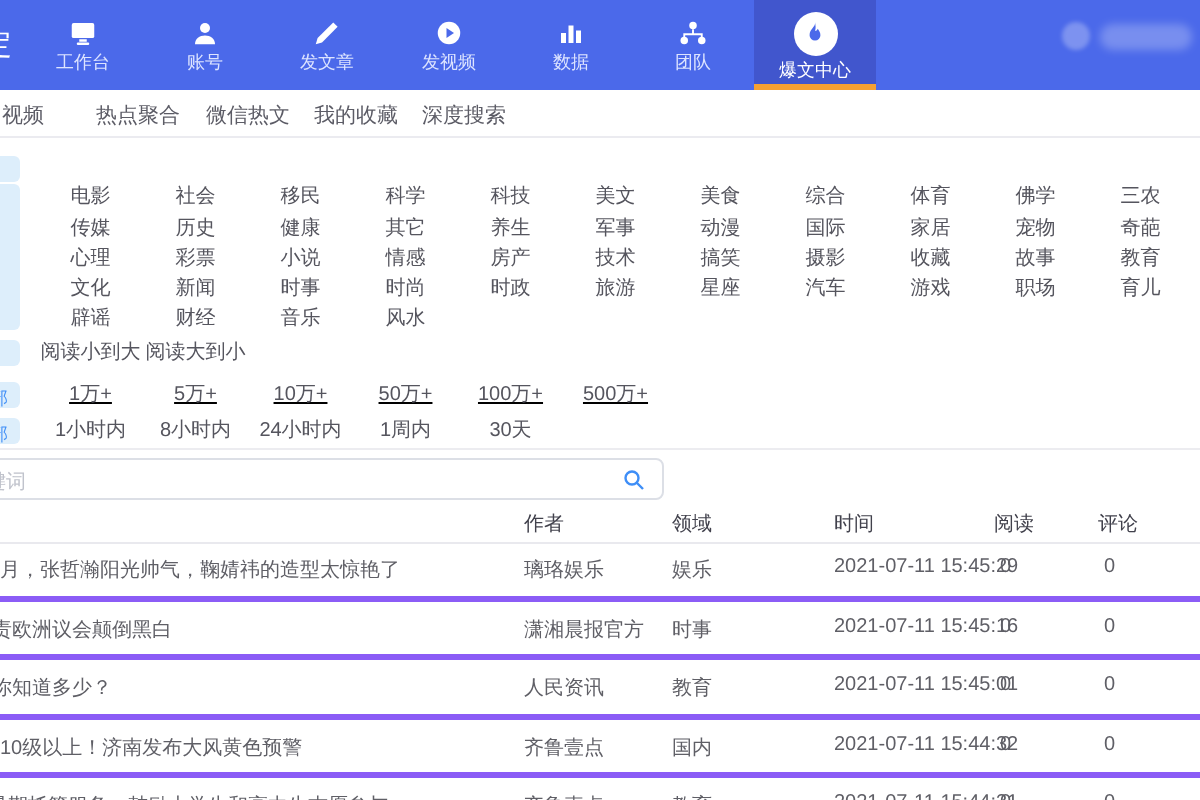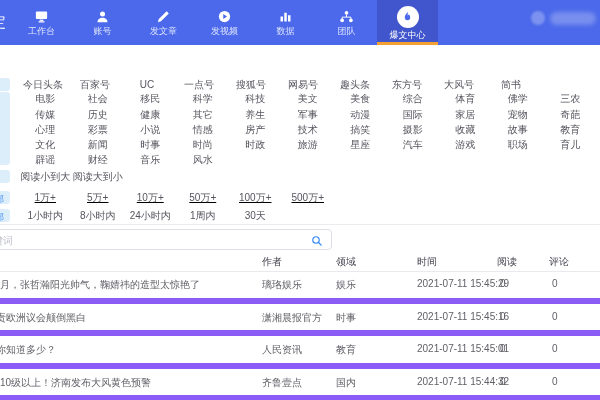--- a/index.html
+++ b/index.html
@@ -58,21 +58,21 @@
   .search-wrap{position:absolute;left:-60px;top:229px;width:390px;height:19px;border:1px solid #dcdfe6;
        border-radius:4px;background:#fff;}
   .search-ph{position:absolute;left:12px;top:4px;font-size:10px;color:#c0c3cc;white-space:nowrap;}
   .search-btn{position:absolute;right:8px;top:3px;cursor:pointer;}
 
   
   .thead{position:absolute;left:0;top:250px;width:600px;height:21px;border-bottom:1px solid #e9e9ee;}
   .thead span{position:absolute;top:5px;font-size:10px;color:#41414c;white-space:nowrap;}
   .h-author{left:262px}.h-cat{left:336px}.h-time{left:417px}.h-reads{left:497px}.h-comments{left:549px}
   .tbody{position:absolute;left:0;top:271px;width:600px;}
-  .trow{position:relative;width:600px;height:26.5px;border-bottom:6px solid #8b5cf6;cursor:pointer;}
+  .trow{position:relative;width:600px;height:26.5px;border-bottom:3px solid #8b5cf6;cursor:pointer;}
   .trow span{position:absolute;top:7px;font-size:10px;color:#5f5f66;white-space:nowrap;}
   .c-title{left:0;}
   .c-author{left:262px}.c-cat{left:336px}.c-time{left:417px}.c-reads{left:500px}.c-comments{left:552px}
   .trow:nth-of-type(2) .c-title{margin-left:-4px;}
   .trow:nth-of-type(3) .c-title{margin-left:-4px;}
   .trow:nth-of-type(5) .c-title{margin-left:-6px;}
 </style>
 </head>
 <body>
 
@@ -144,44 +144,38 @@
             <path d="M12 2c1 4-5 6-5 12a5 5 0 0 0 10 0c0-3-1.5-4.5-2.5-6-.5 1.5-1.5 2-2.5 2 1-2.5.5-5 0-8z" fill="#4b69ea"></path>
           </svg>
         </span>
       <span class="tlabel">爆文中心</span>
     </div>
 
     <div class="user-dot"></div>
     <div class="user-blur"></div>
   </div>
 
+  <div class="subnav">
+    <span class="sn0">视频</span>
+    <span class="sn1">热点聚合</span>
+    <span class="sn2">微信热文</span>
+    <span class="sn3">我的收藏</span>
+    <span class="sn4">深度搜索</span>
+  </div>
 
   <div class="chip chip-platform"></div>
   <div class="chip chip-cat"></div>
   <div class="chip chip-sort"></div>
   <div class="chip chip-reads">
       <i>部</i>
     </div>
   <div class="chip chip-time">
       <i>部</i>
     </div>
 
-  <div class="slot-row row-platform">
-
-  <span>今日头条</span>
-      <span>百家号</span>
-      <span>UC</span>
-      <span>一点号</span>
-      <span>搜狐号</span>
-      <span>网易号</span>
-      <span>趣头条</span>
-      <span>东方号</span>
-      <span>大风号</span>
-      <span>简书</span>
-    </div>
   <div class="slot-row row-cat0">
 
   <span>电影</span>
       <span>社会</span>
       <span>移民</span>
       <span>科学</span>
       <span>科技</span>
       <span>美文</span>
       <span>美食</span>
       <span>综合</span>

